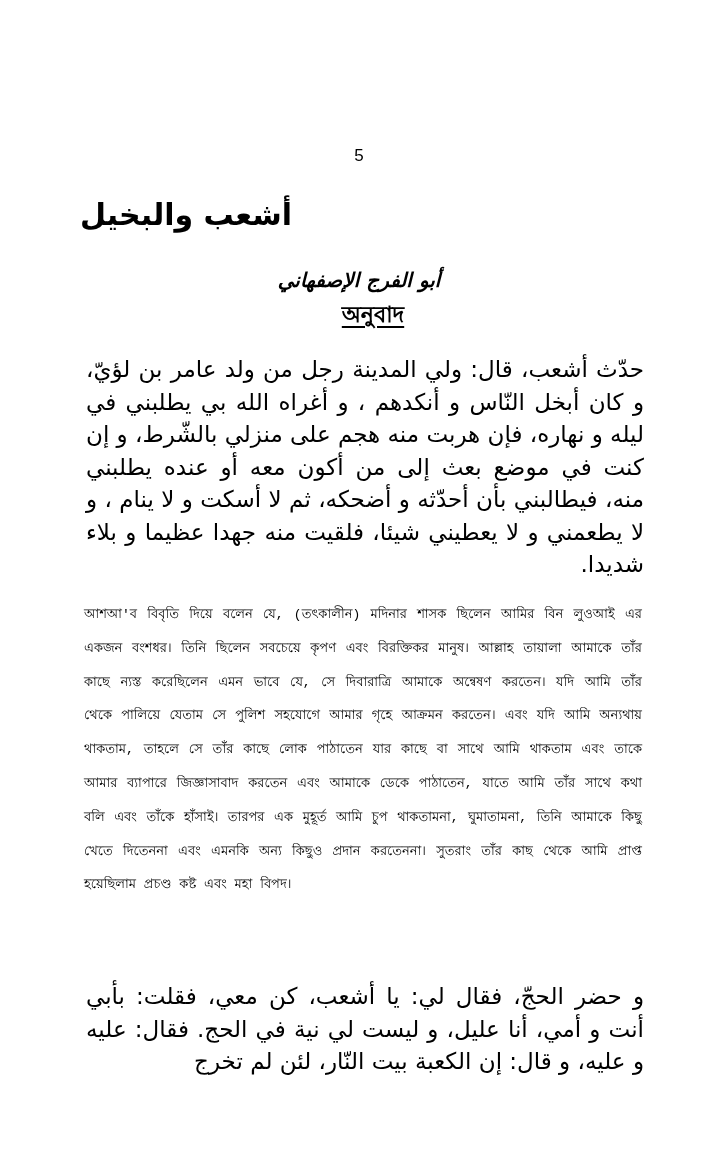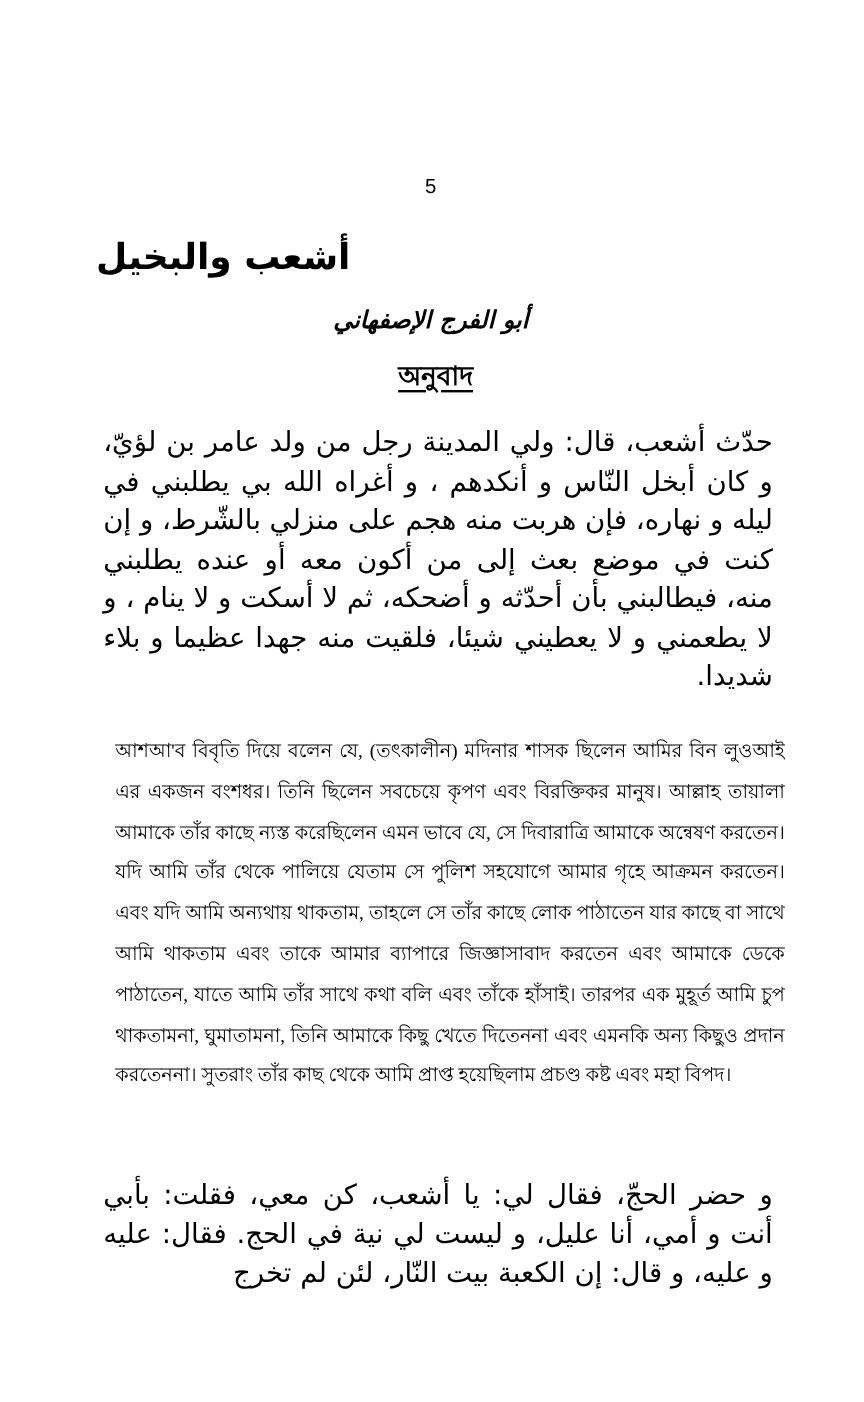--- a/index.html
+++ b/index.html
@@ -40,32 +40,32 @@
       direction: rtl;
       font-family: "DejaVu Sans", sans-serif;
       font-weight: bold;
       font-size: 30px;
       line-height: 44px;
     }
     .author {
       position: absolute;
       left: 0;
       width: 558px;
-      top: 250px;
+      top: 264px;
       text-align: center;
       direction: rtl;
       font-family: "DejaVu Sans", sans-serif;
       font-weight: bold;
       font-style: italic;
       font-size: 20px;
       line-height: 32px;
     }
     .section-heading {
       position: absolute;
-      left: 4px;
+      left: 14px;
       width: 558px;
       top: 298px;
       text-align: center;
       font-family: "DejaVu Sans", sans-serif;
       font-weight: bold;
       font-size: 22px;
       line-height: 34px;
     }
     .section-heading span {
       text-decoration: underline;
@@ -86,24 +86,24 @@
     }
     .arabic-1 { top: 347px; }
     .arabic-2 { top: 974px; }
     .bengali {
       position: absolute;
       left: 0;
       width: 558px;
       top: 594px;
       text-align: justify;
       text-align-last: left;
-      font-family: Liberation Serif, serif;
-      font-size: 16px;
+      font-family: Liberation Mono, monospace;
+      font-size: 13px;
       line-height: 33.8px;
-      margin: 16px;
+      margin: 4px;
     }
   </style>
 </head>
 <body>
 
 <div class="page">
   <div class="page-number">5</div>
   <div class="title">أشعب والبخيل</div>
   <div class="author">أبو الفرج الإصفهاني</div>
   <div class="section-heading">

